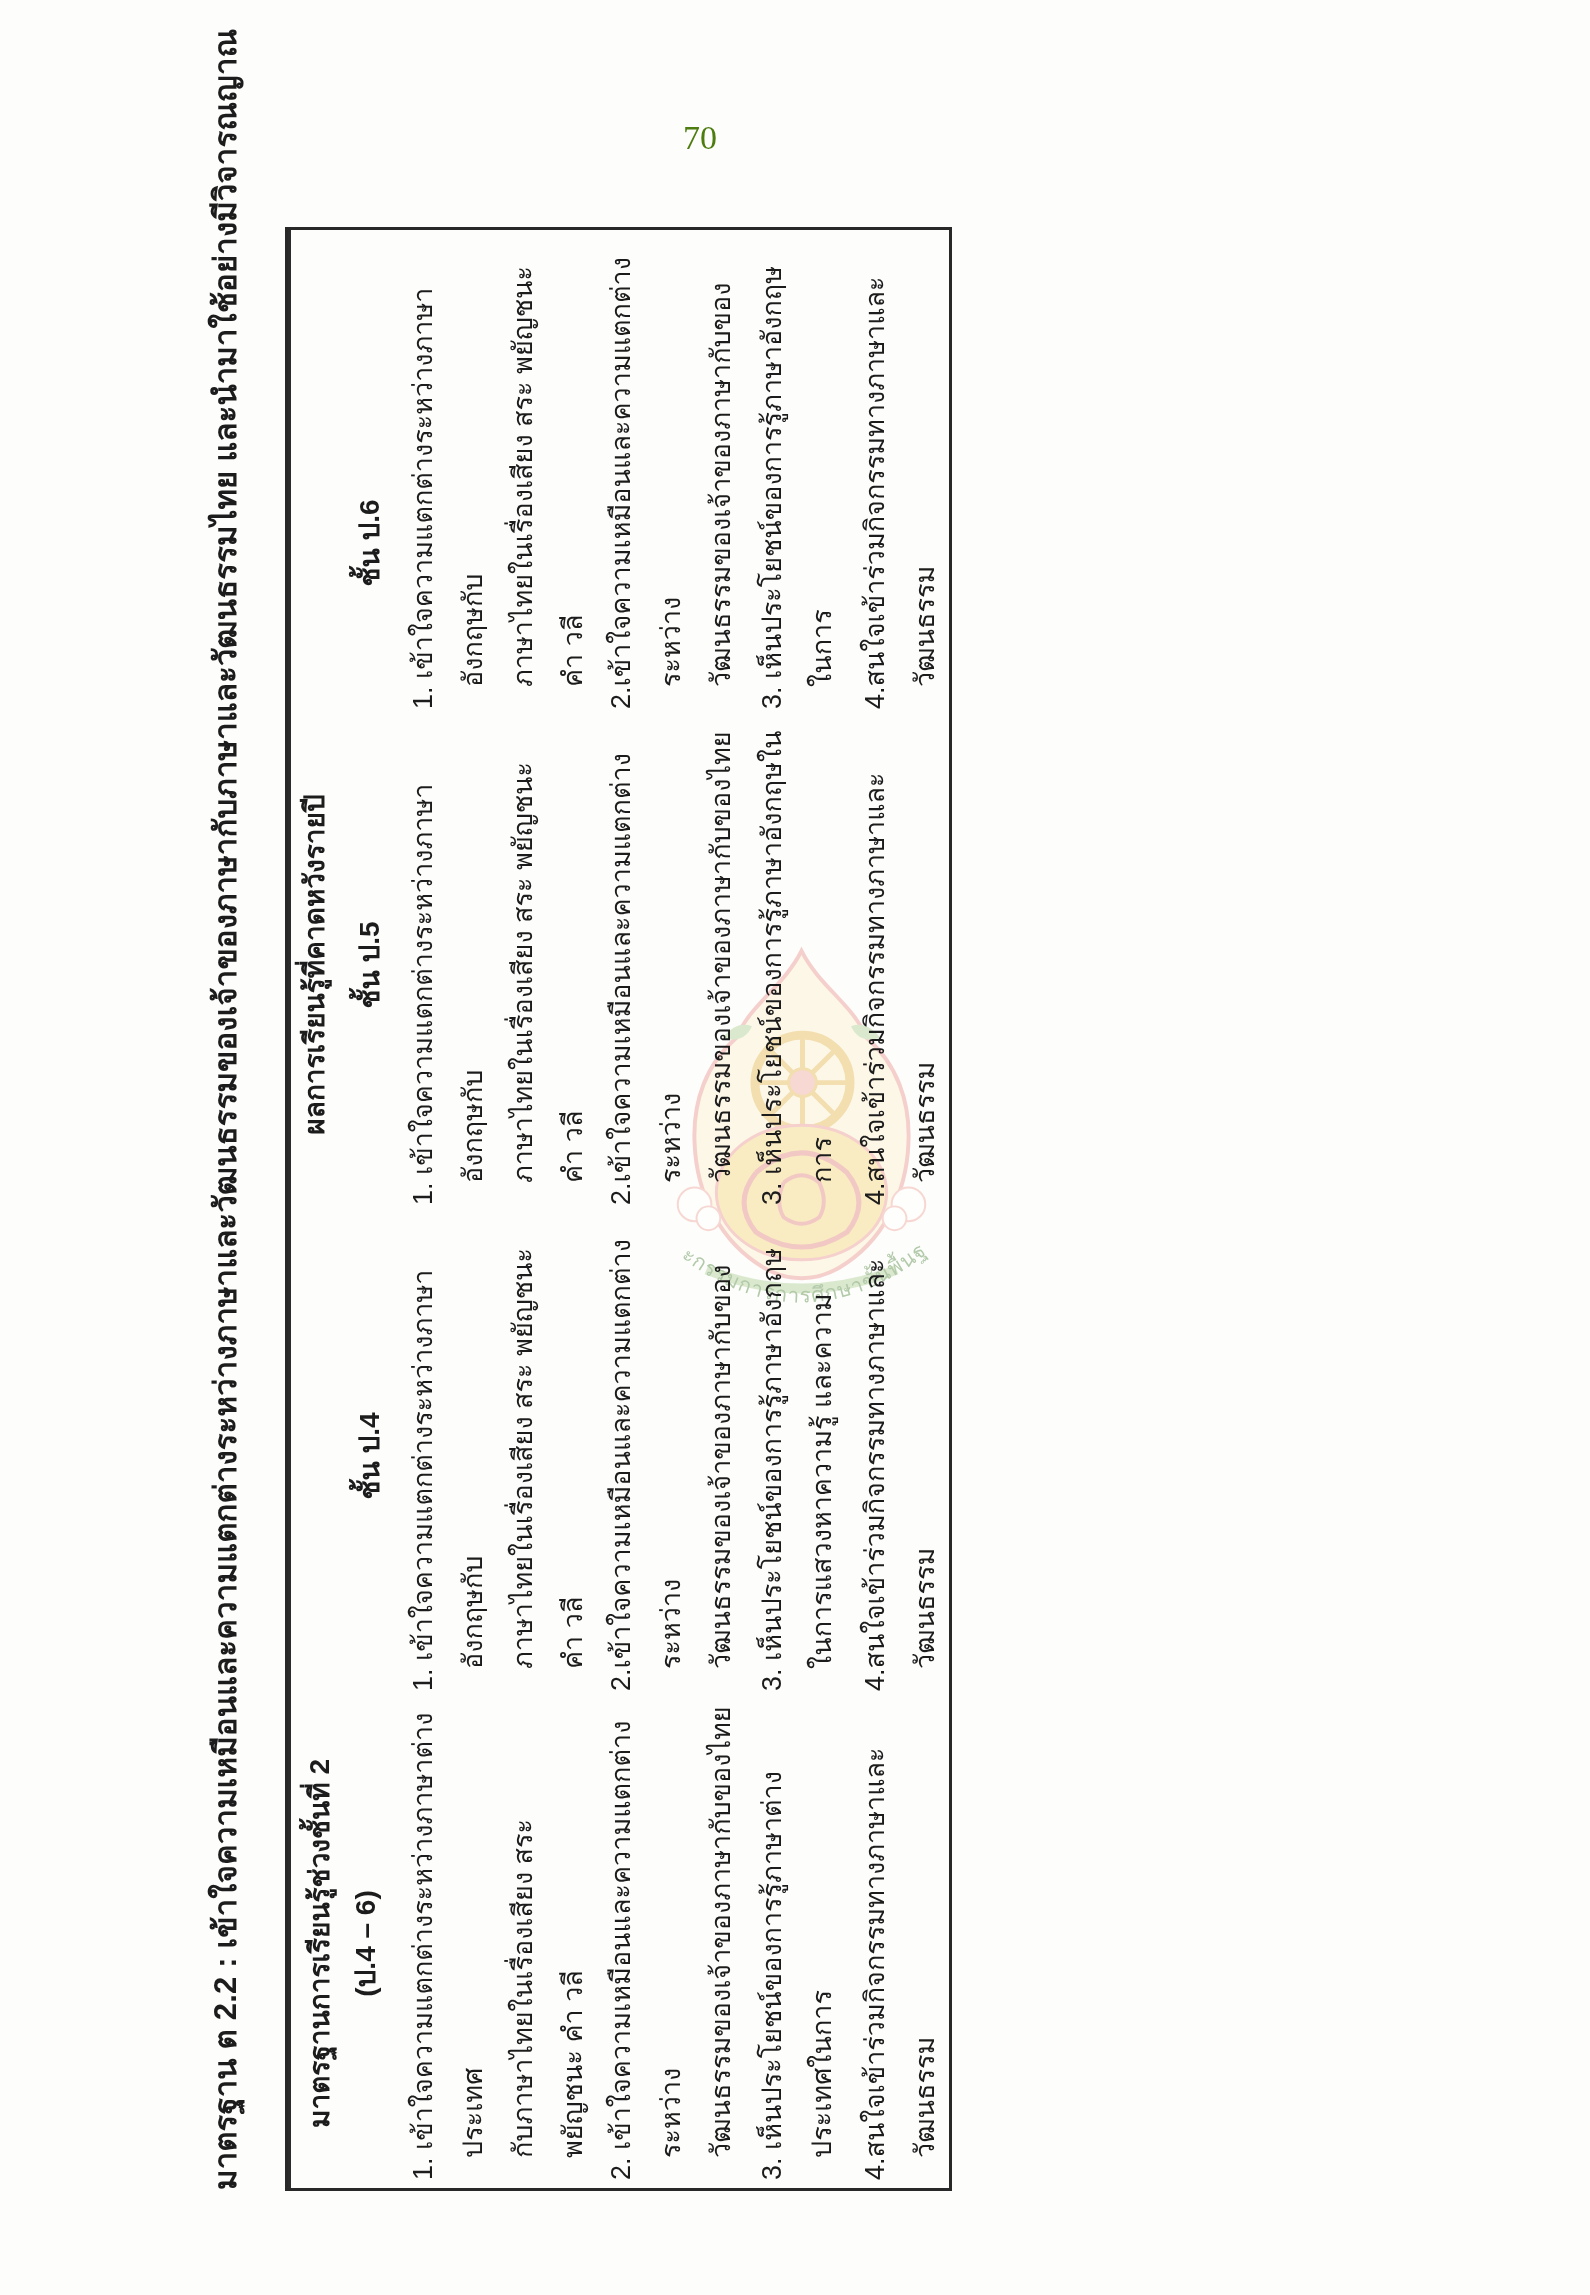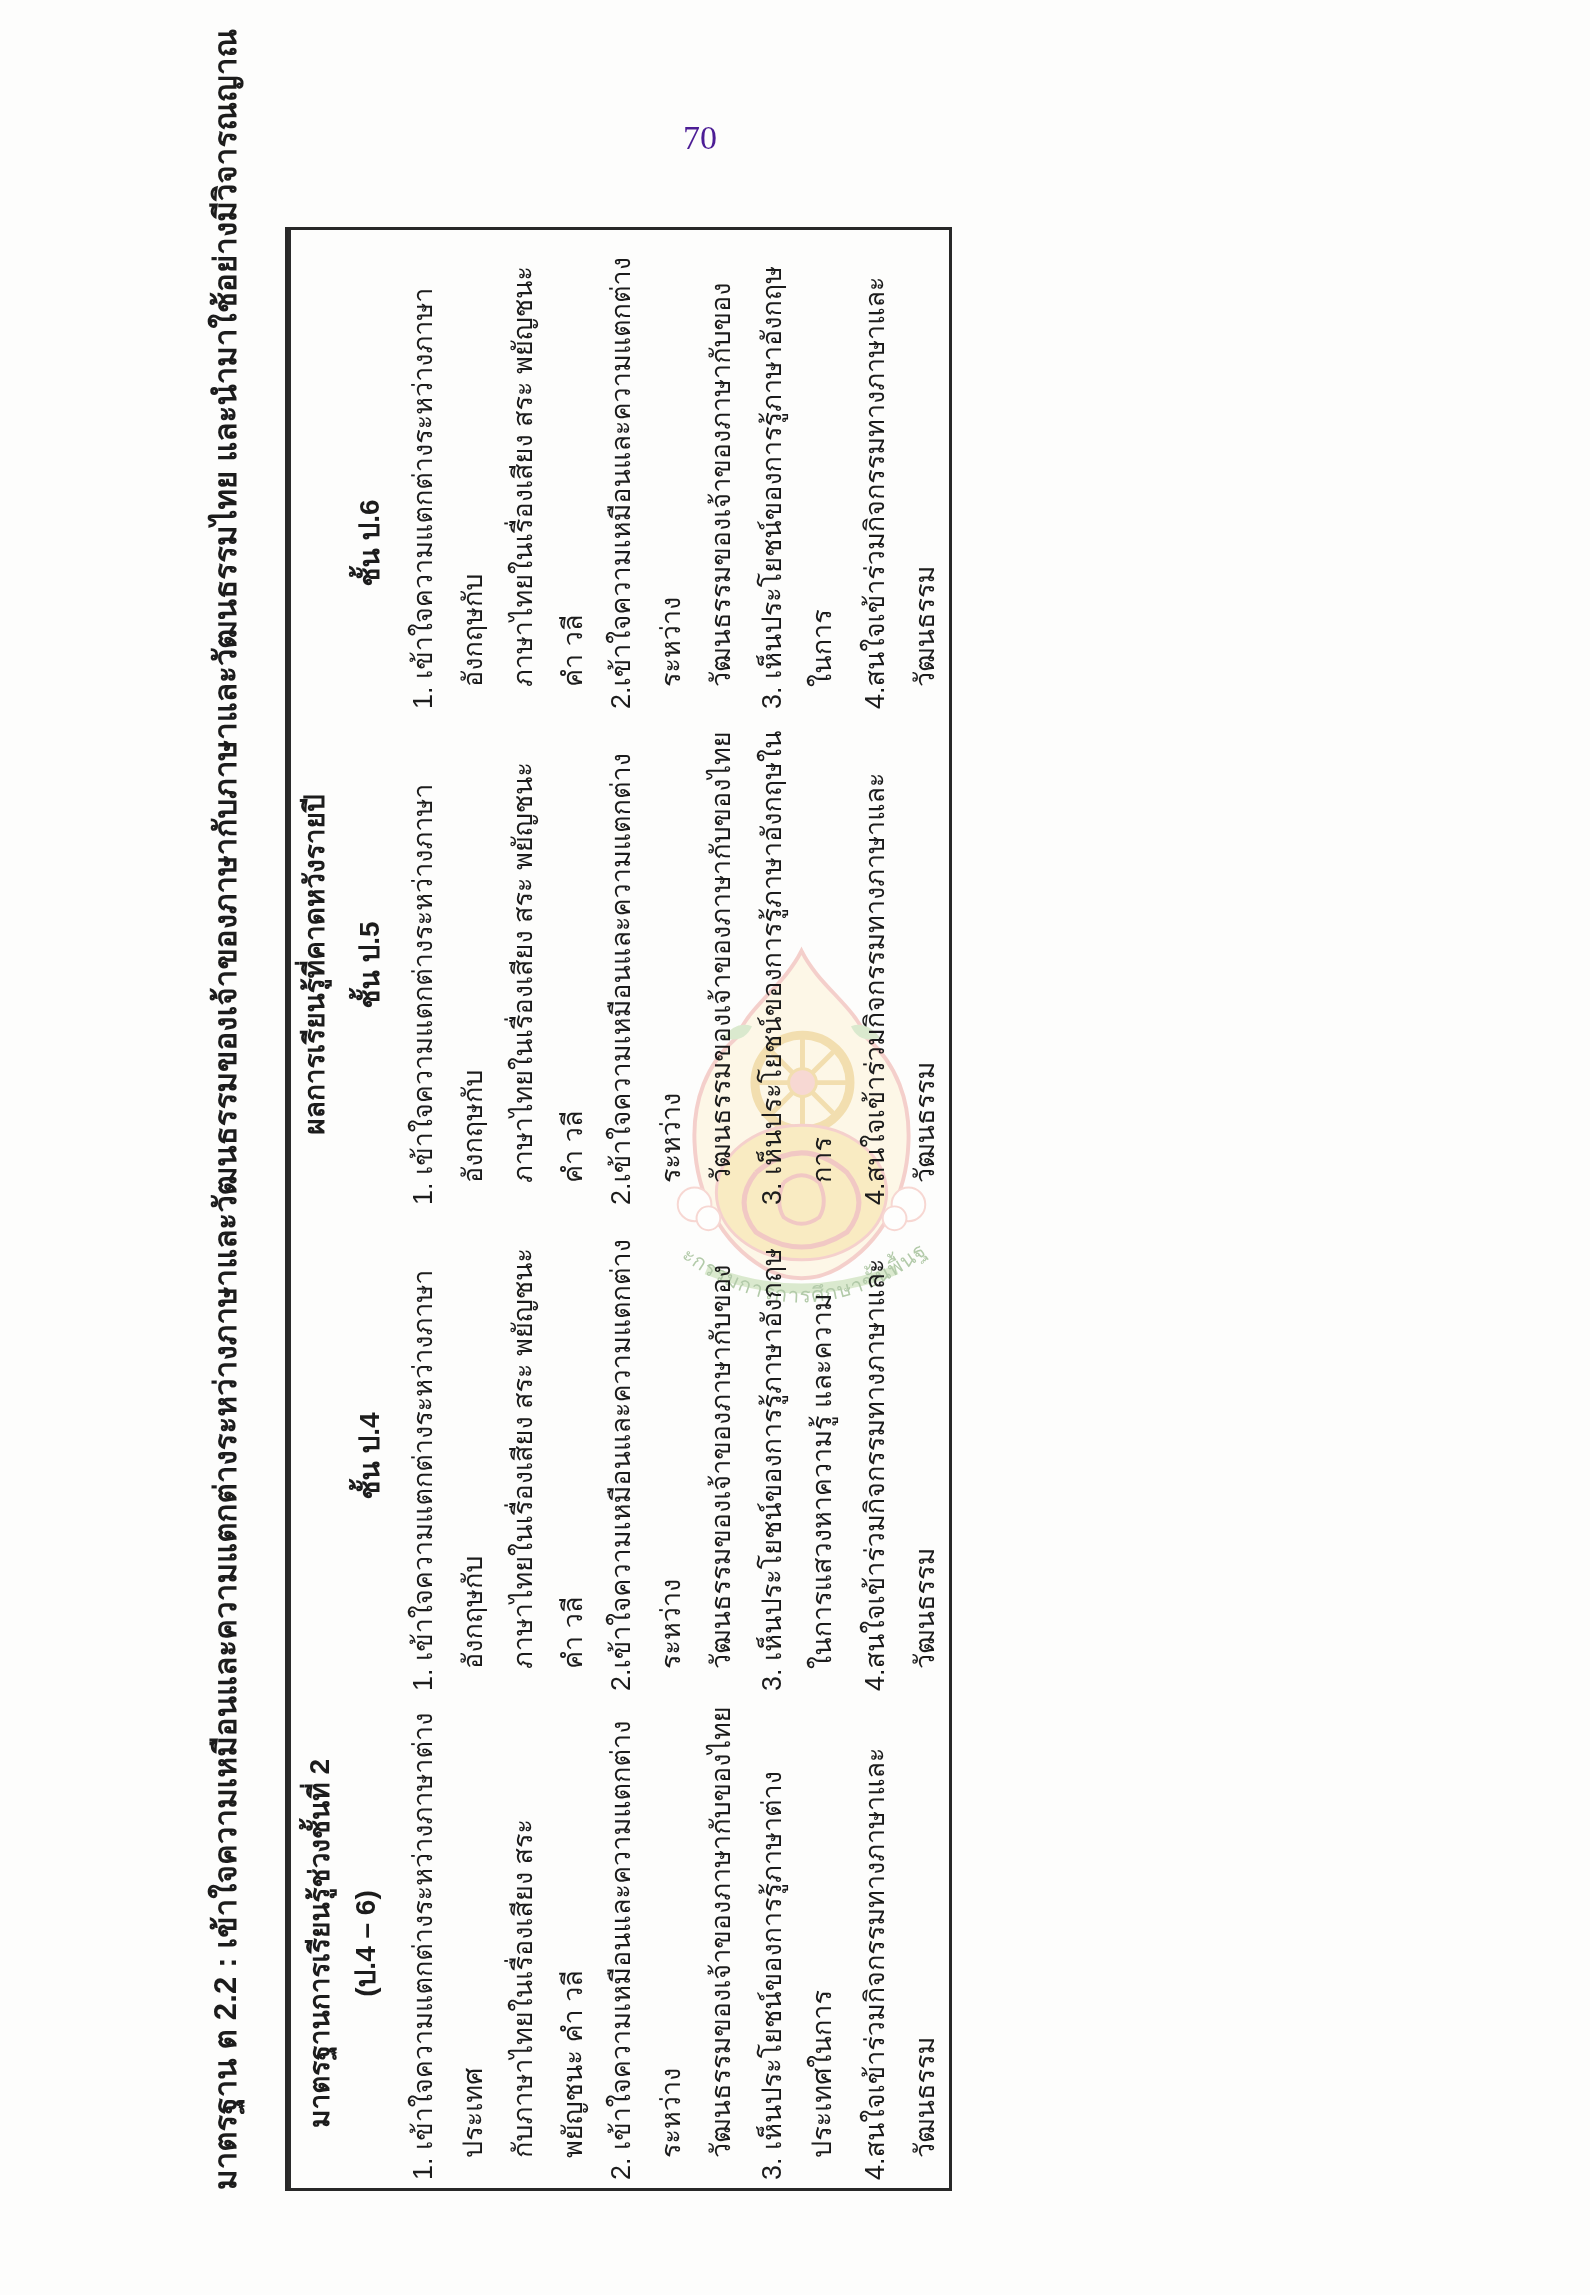--- a/index.html
+++ b/index.html
@@ -6,21 +6,21 @@
   body{
     width:1591px;height:2296px;position:relative;overflow:hidden;
     background:#fdfdfc;
     font-family:"Liberation Sans","DejaVu Sans",sans-serif;
     color:#1c1c1c;
   }
   
   .pageno{
     position:absolute;left:683px;top:119px;
     font-family:"Liberation Serif","DejaVu Serif",serif;
-    font-size:34px;color:#4c1d95;text-align:center;
+    font-size:34px;color:#4d7c0f;text-align:center;
   }
   
   .rot{transform:rotate(-90deg);transform-origin:0 0;position:absolute;}
   .doc-title{
     left:200px;top:2190px;width:1533px;height:46px;
     font-size:31px;font-weight:700;white-space:nowrap;
     letter-spacing:0.2px;z-index:2;
   }
   .tbl-wrap{left:285px;top:2191px;z-index:2;}
   .grid{

